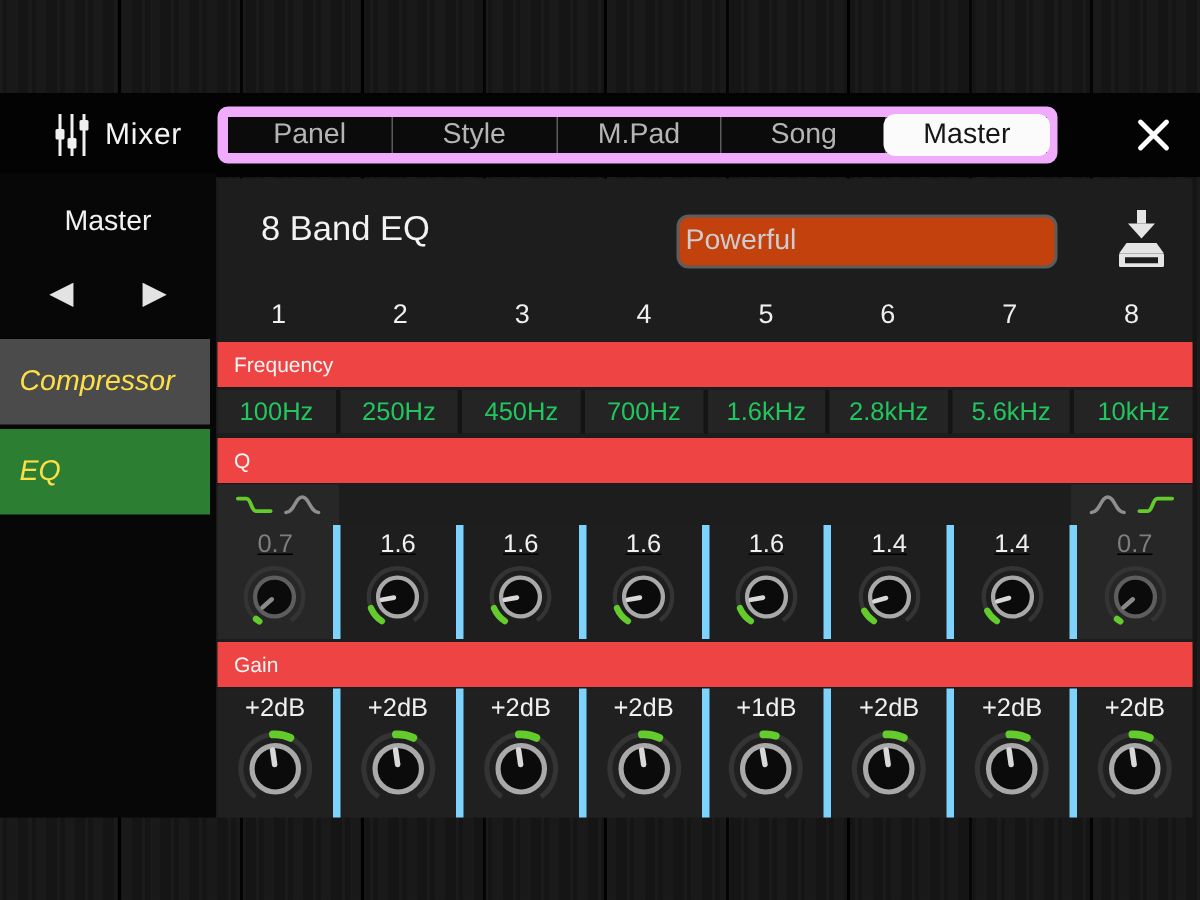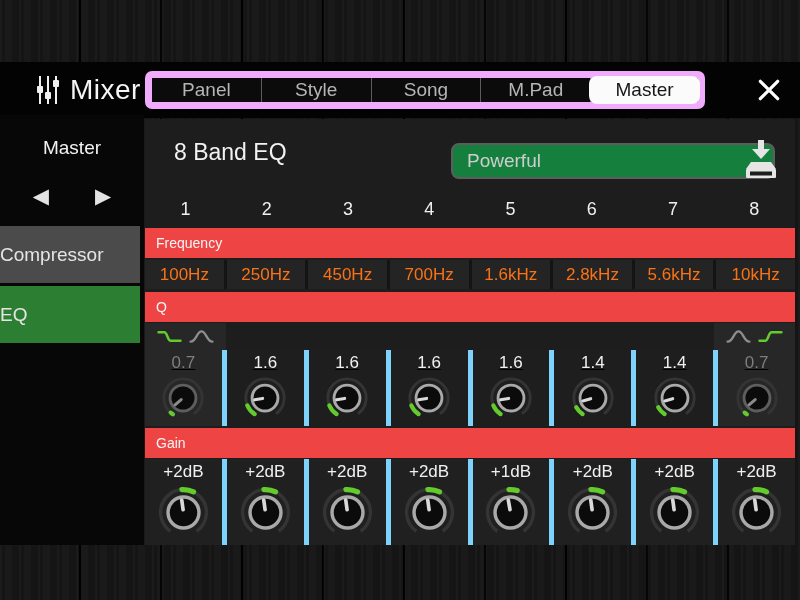--- a/index.html
+++ b/index.html
@@ -6,52 +6,52 @@
     font-family:"Liberation Sans","DejaVu Sans",sans-serif;
     background:
       repeating-linear-gradient(90deg, rgba(255,255,255,0.025) 0 2px, rgba(0,0,0,0.06) 2px 5px, rgba(255,255,255,0.015) 5px 12px, rgba(0,0,0,0.05) 12px 19px),
       repeating-linear-gradient(90deg, #161616 0 79px, #000 79px 81px),
       #121212;}
   .stage{position:absolute;inset:0;width:800px;height:600px;}
 
   
   .header{position:absolute;left:0;top:62px;width:800px;height:56px;background:#030303;display:flex;align-items:center;}
   .app-ic{position:absolute;left:36px;top:13px;width:24px;height:30px;}
-  .app-title{position:absolute;left:70px;top:0;height:56px;display:flex;align-items:center;color:#f4f4f4;font-size:28px;letter-spacing:0.5px;}
+  .app-title{position:absolute;left:70px;top:0;height:56px;display:flex;align-items:center;color:#f4f4f4;font-size:20px;letter-spacing:0.5px;}
   .tabs{position:absolute;left:145px;top:9px;width:560px;height:38px;display:flex;border:7px solid #f0abfc;border-radius:7px;box-sizing:border-box;background:#0b0b0b;}
   .tab{flex:1;display:flex;align-items:center;justify-content:center;color:#b5b5b5;font-size:19px;border-right:1px solid #5c5c5c;cursor:default;}
   .tab:last-child{border-right:none;}
   .tab.active{background:#fbfbfb;color:#161616;border-radius:7px;margin:-1px;border-right:none;box-shadow:0 0 0 1px #fbfbfb;}
   .close-btn{position:absolute;right:16px;top:13px;width:30px;height:30px;display:flex;align-items:center;justify-content:center;}
 
   
   .sidebar{position:absolute;left:0;top:115px;width:144px;height:430px;background:#070707;}
   .side-sel{padding-top:22px;text-align:center;color:#f2f2f2;font-size:19px;}
   .side-arrows{margin-top:26px;display:flex;justify-content:center;gap:46px;}
   .arrow-btn{color:#e3e3e3;font-size:21px;line-height:1;cursor:default;}
-  .side-item{position:absolute;left:0;width:140px;height:57px;display:flex;align-items:center;box-sizing:border-box;color:#e5e5e5;font-size:19px;}
+  .side-item{position:absolute;left:0;width:140px;height:57px;display:flex;align-items:center;padding-left:13px;box-sizing:border-box;color:#fde047;font-size:19px;font-style:italic;}
   .side-item.compressor{top:111px;background:#4b4b4b;}
   .side-item.eq{top:171px;background:#2c7e33;}
 
   
   .main{position:absolute;left:145px;top:119px;width:650px;height:426px;background:#1d1d1d;}
   .eq-title{position:absolute;left:29px;top:20px;color:#f2f2f2;font-size:23px;}
-  .preset{position:absolute;left:306px;top:24px;width:324px;height:36px;border:2px solid #5d5d5d;border-radius:8px;box-sizing:border-box;background:#15803d;color:#cdcdcd;font-size:19px;display:flex;align-items:center;padding-left:14px;}
+  .preset{position:absolute;left:306px;top:24px;width:254px;height:36px;border:2px solid #5d5d5d;border-radius:8px;box-sizing:border-box;background:#c2410c;color:#cdcdcd;font-size:19px;display:flex;align-items:center;padding-left:4px;}
   .save-btn{position:absolute;left:594px;top:16px;width:44px;height:50px;display:flex;align-items:center;justify-content:center;}
 
   .band-nums{position:absolute;left:0;top:74px;width:650px;height:33px;display:flex;}
   .bn{flex:1;display:flex;align-items:center;justify-content:center;color:#efefef;font-size:18px;}
 
   .sec-head{position:absolute;left:0;width:650px;height:30px;background:#ef4444;color:#f5f5f5;font-size:14px;display:flex;align-items:center;padding-left:11px;box-sizing:border-box;}
   .sec-head.freq{top:109px;}
   .sec-head.q{top:173px;}
   .sec-head.gain{top:309px;}
 
   .freq-row{position:absolute;left:0;top:141px;width:650px;height:29px;display:flex;gap:3px;background:#141414;}
-  .fcell{flex:1;background:#242424;color:#f97316;font-size:17px;display:flex;align-items:center;justify-content:center;}
+  .fcell{flex:1;background:#242424;color:#22c55e;font-size:17px;display:flex;align-items:center;justify-content:center;}
 
   .qtype-row{position:absolute;left:0;top:204px;width:650px;height:27px;display:flex;}
   .qt{flex:1;display:flex;align-items:center;justify-content:center;gap:7px;}
   .qt.lit{background:#272727;}
 
   .knob-row{position:absolute;left:0;width:650px;display:flex;}
   .knob-row.qr{top:231px;height:76px;}
   .knob-row.gr{top:340px;height:86px;}
   .kcell{flex:1;display:flex;flex-direction:column;align-items:center;border-left:5px solid #7dd3fc;box-sizing:border-box;}
   .kcell:first-child{border-left:none;}
@@ -76,22 +76,22 @@
       <line x1="20" y1="1" x2="20" y2="29" stroke="#f0f0f0" stroke-width="2"></line>
       <rect x="1" y="11" width="6" height="7" rx="1" fill="#f0f0f0"></rect>
       <rect x="9" y="17" width="6" height="7" rx="1" fill="#f0f0f0"></rect>
       <rect x="17" y="5" width="6" height="7" rx="1" fill="#f0f0f0"></rect>
     </svg>
     <div class="app-title">Mixer</div>
 
     <div class="tabs">
       <div class="tab">Panel</div>
       <div class="tab">Style</div>
+      <div class="tab">M.Pad</div>
       <div class="tab">Song</div>
-      <div class="tab">M.Pad</div>
       <div class="tab active">Master</div>
     </div>
 
     <div class="close-btn">
       <svg width="26" height="26" viewBox="0 0 24 24">
         <path d="M4 4 L20 20 M20 4 L4 20" stroke="#ffffff" stroke-width="3" stroke-linecap="round" fill="none"></path>
       </svg>
     </div>
   </div>
 

